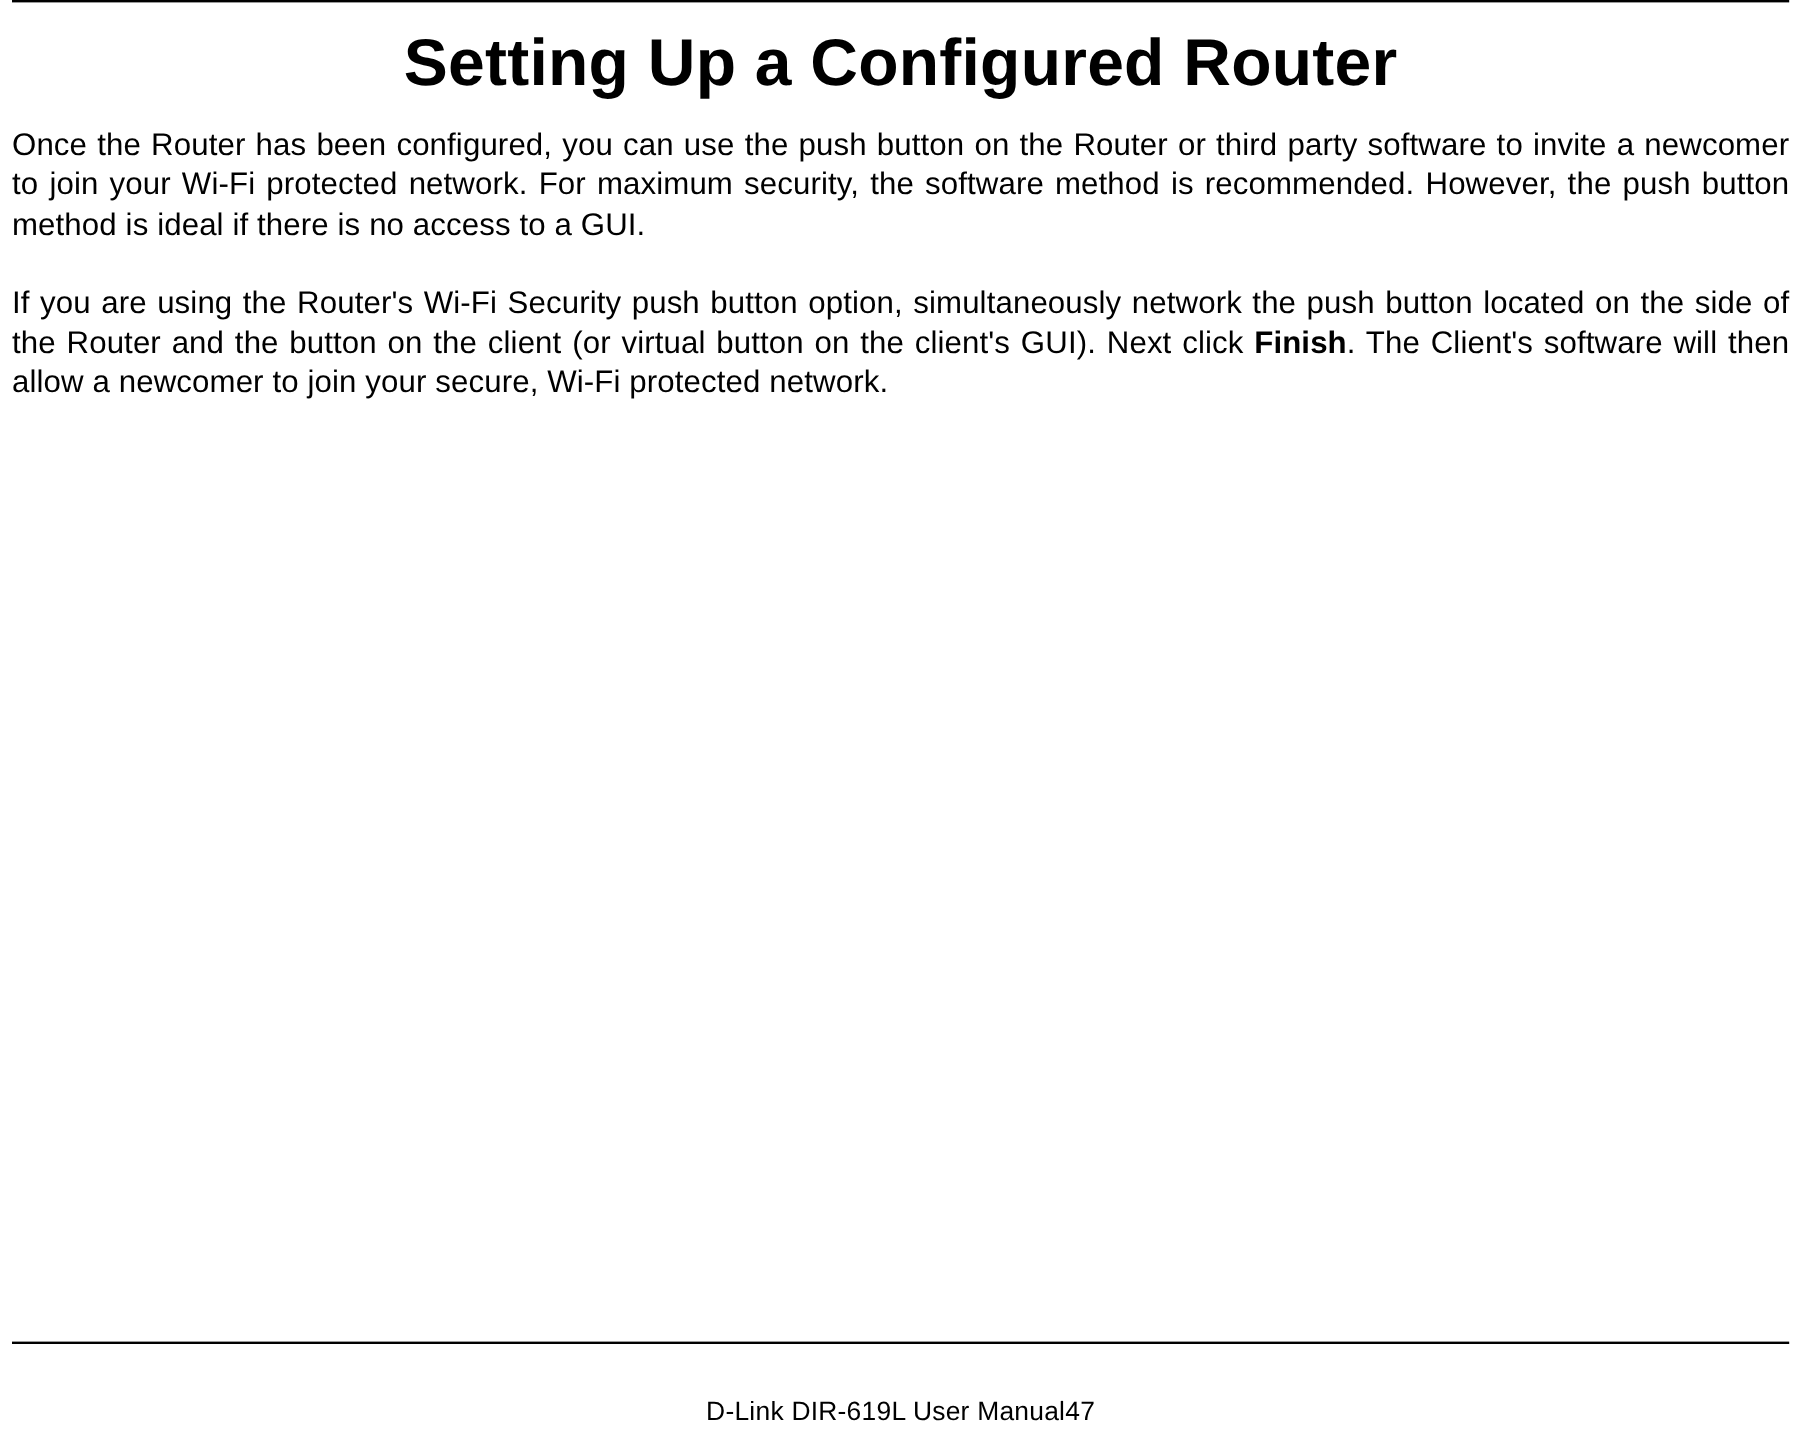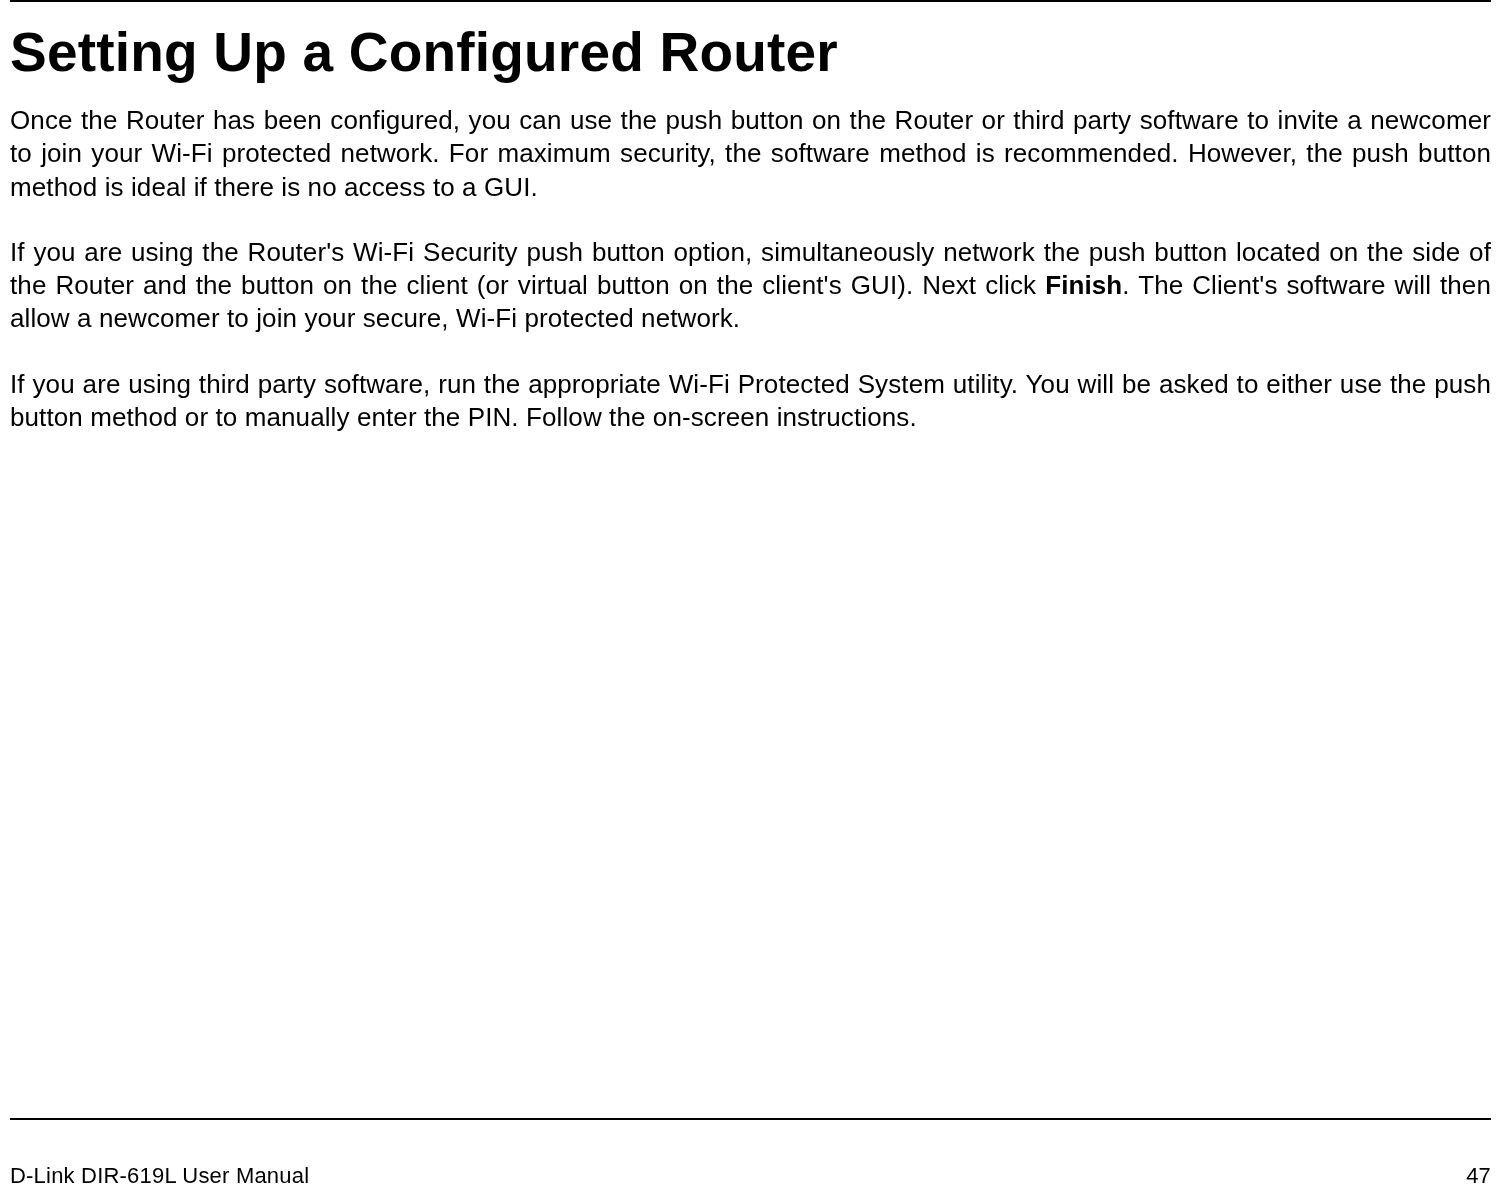--- a/index.html
+++ b/index.html
@@ -30,20 +30,21 @@
       letter-spacing: 0.2px;
     }
     .header-rule {
       border: none;
       border-top: 2px solid #000000;
       margin: 0;
     }
     .title {
       font-size: 55px;
       font-weight: 600;
+      text-align: center;
       margin-top: 18px;
       margin-bottom: 20px;
       letter-spacing: 0.2px;
     }
     .body-text {
       font-size: 26px;
       line-height: 1.28;
       text-align: justify;
       letter-spacing: 0.1px;
     }
@@ -59,21 +60,21 @@
       left: 10px;
       right: 10px;
     }
     .footer-rule {
       border: none;
       border-top: 2px solid #000000;
       margin: 0;
     }
     .footer-row {
       display: flex;
-      justify-content: space-between;
+      justify-content: center;
       font-size: 22px;
       padding-top: 4px;
       padding-bottom: 4px;
       margin-top: 39px;
     }
     .footer-left {
       letter-spacing: 0.2px;
     }
     .footer-right {
       letter-spacing: 0.2px;
@@ -90,21 +91,20 @@
   <div class="body-text">Once the Router has been configured, you can use the push button on the Router or third party software to invite a newcomer to join your Wi-Fi protected network. For maximum security, the software method is recommended. However, the push button method is ideal if there is no access to a GUI.</div>
 
   <div class="para-gap"></div>
 
   <div class="body-text">
     <span>If you are using the Router's Wi-Fi Security push button option, simultaneously network the push button located on the side of the Router and the button on the client (or virtual button on the client's GUI). Next click </span><span class="bold">Finish</span><span>. The Client's software will then allow a newcomer to join your secure, Wi-Fi protected network.</span>
   </div>
 
   <div class="para-gap"></div>
 
-  <div class="body-text">If you are using third party software, run the appropriate Wi-Fi Protected System utility. You will be asked to either use the push button method or to manually enter the PIN. Follow the on-screen instructions.</div>
 
   <div class="footer">
     <hr class="footer-rule">
     <div class="footer-row">
       <div class="footer-left">D-Link DIR-619L User Manual</div>
       <div class="footer-right">47</div>
     </div>
   </div>
 </div>
 

